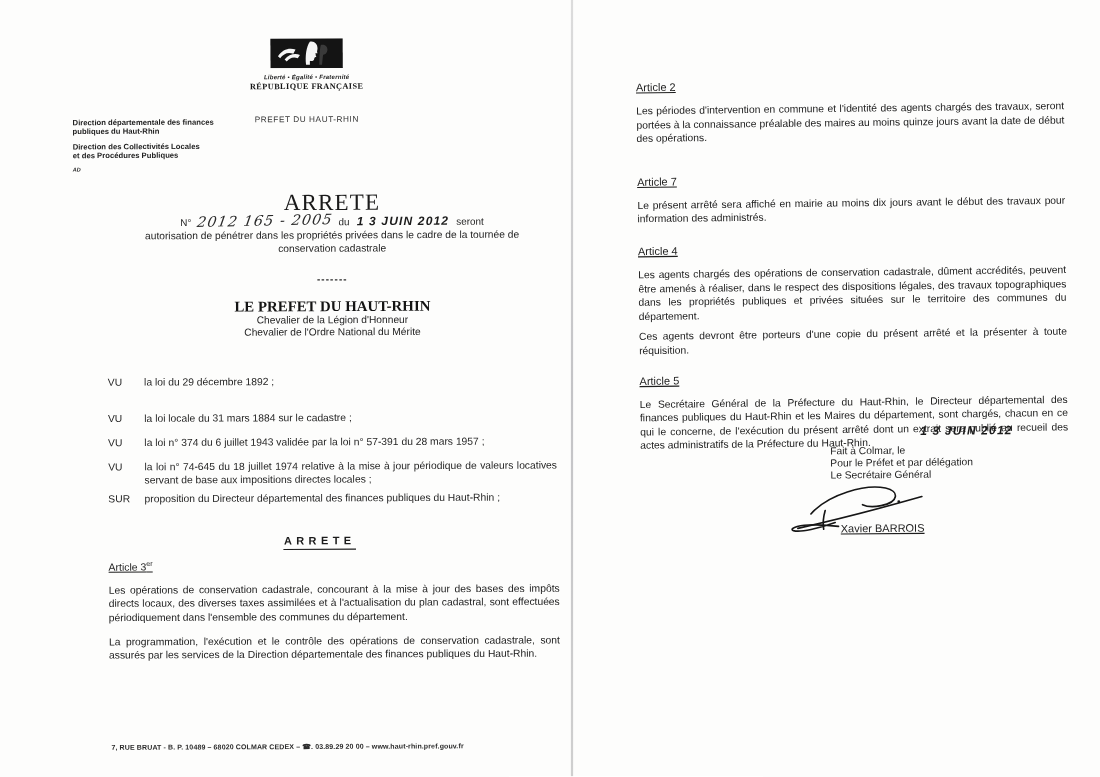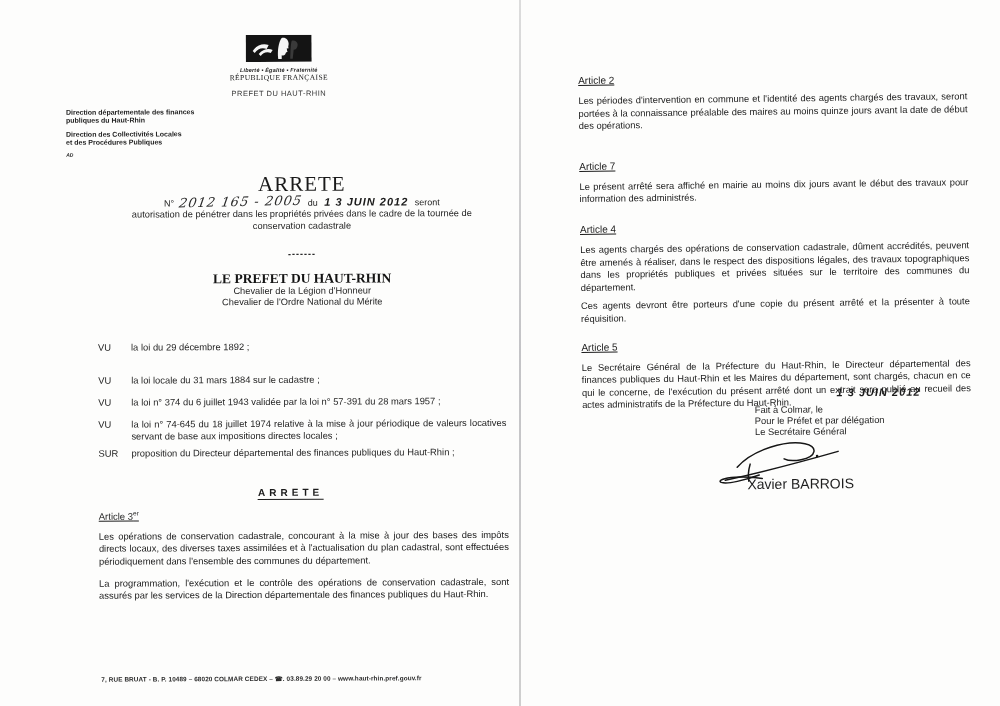--- a/index.html
+++ b/index.html
@@ -7,22 +7,22 @@
     position:relative;width:1000px;height:706px;background:#fdfdfc;overflow:hidden;
     font-family:"Liberation Sans", sans-serif;color:#1e1e1e;
   }
   .page-divider{position:absolute;left:519px;top:0;width:2px;height:706px;
     background:linear-gradient(to bottom,#dcdcdc,#c3c3c6,#cfcfcf);}
   
   .p1{position:absolute;left:0;top:0;width:520px;height:706px;transform:rotate(-0.25deg);transform-origin:260px 350px;}
   .logo-block{position:absolute;left:214px;top:35px;width:132px;text-align:center;}
   .logo-box{display:inline-block;}
   .logo-motto{font-size:5.5px;font-weight:bold;font-style:italic;letter-spacing:.2px;margin-top:1px;color:#222;}
-  .logo-republic{font-family:"Liberation Serif",serif;font-size:7.5px;font-weight:normal;letter-spacing:.4px;color:#151515;}
-  .logo-prefet{font-size:7.5px;letter-spacing:.5px;margin-top:7px;color:#333;}
+  .logo-republic{font-family:"Liberation Serif",serif;font-size:7.5px;font-weight:bold;letter-spacing:.4px;color:#151515;}
+  .logo-prefet{font-size:7.5px;letter-spacing:.5px;margin-top:21px;color:#333;}
   .sender{position:absolute;left:67px;top:108px;width:190px;font-size:7px;font-weight:bold;line-height:8.4px;color:#222;}
   .sender .grp2{margin-top:5px;}
   .sender .ref{margin-top:3px;font-size:5px;font-style:italic;font-weight:bold;}
   .title-block{position:absolute;left:95px;top:174px;width:415px;text-align:center;}
   .arrete-main{font-family:"Liberation Serif",serif;font-size:21px;line-height:20px;letter-spacing:1px;color:#1a1a1a;}
   .number-line{font-size:9px;margin-top:0px;white-space:nowrap;}
   .handwritten{display:inline-block;font-family:"DejaVu Serif",serif;font-style:italic;font-size:13px;
     transform:skewX(-10deg) rotate(-1deg);letter-spacing:1px;margin:0 3px;color:#2a2a2a;}
   .stamp{font-weight:bold;font-size:11px;letter-spacing:1px;white-space:nowrap;color:#1b1b1b;font-style:italic;}
   .number-line .stamp{margin:0 4px;}
@@ -49,21 +49,21 @@
   
   .p2{position:absolute;left:578px;top:70px;width:389px;transform:rotate(-0.7deg);transform-origin:0 0;}
   .p2 .art-head{font-size:10px;text-decoration:underline;display:inline-block;}
   .p2 .para{line-height:12.6px;}
   .a3{margin-top:23px;} .a4{margin-top:13px;} .a5{margin-top:11px;}
   .a4 .para + .para{margin-top:6px;}
   .sig-block{position:absolute;left:555px;top:385px;width:420px;height:120px;transform:rotate(-0.5deg);}
   .sig-stamp{position:absolute;left:282px;top:2px;}
   .sig-lines{position:absolute;left:200px;top:19px;font-size:9.4px;line-height:11px;}
   .sig-script{position:absolute;left:160px;top:52px;}
-  .sig-name{position:absolute;left:192px;top:91px;font-size:14px;}
+  .sig-name{position:absolute;left:209px;top:91px;font-size:10px;text-decoration:underline;}
 </style>
 </head>
 <body>
 
 <div class="sheet">
 
   <div class="p1">
 
     <div class="logo-block">
       <span class="logo-box">

